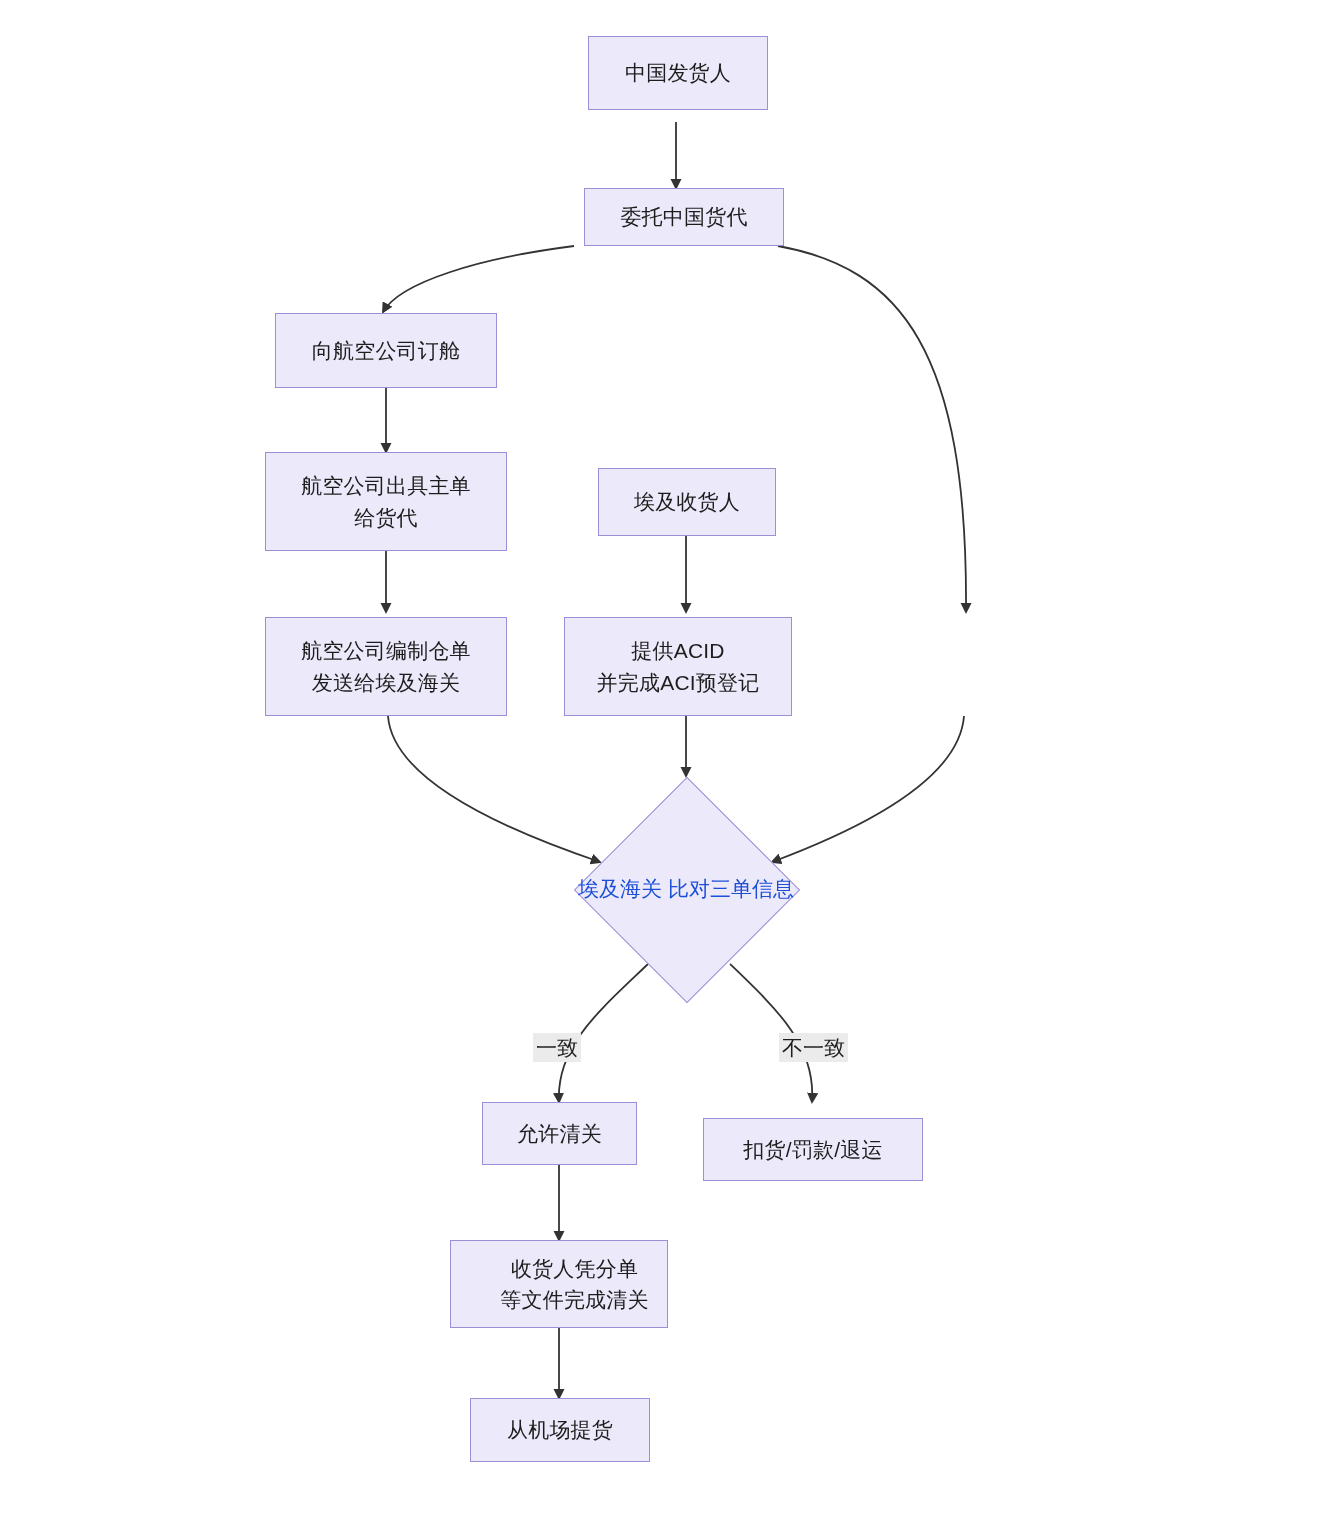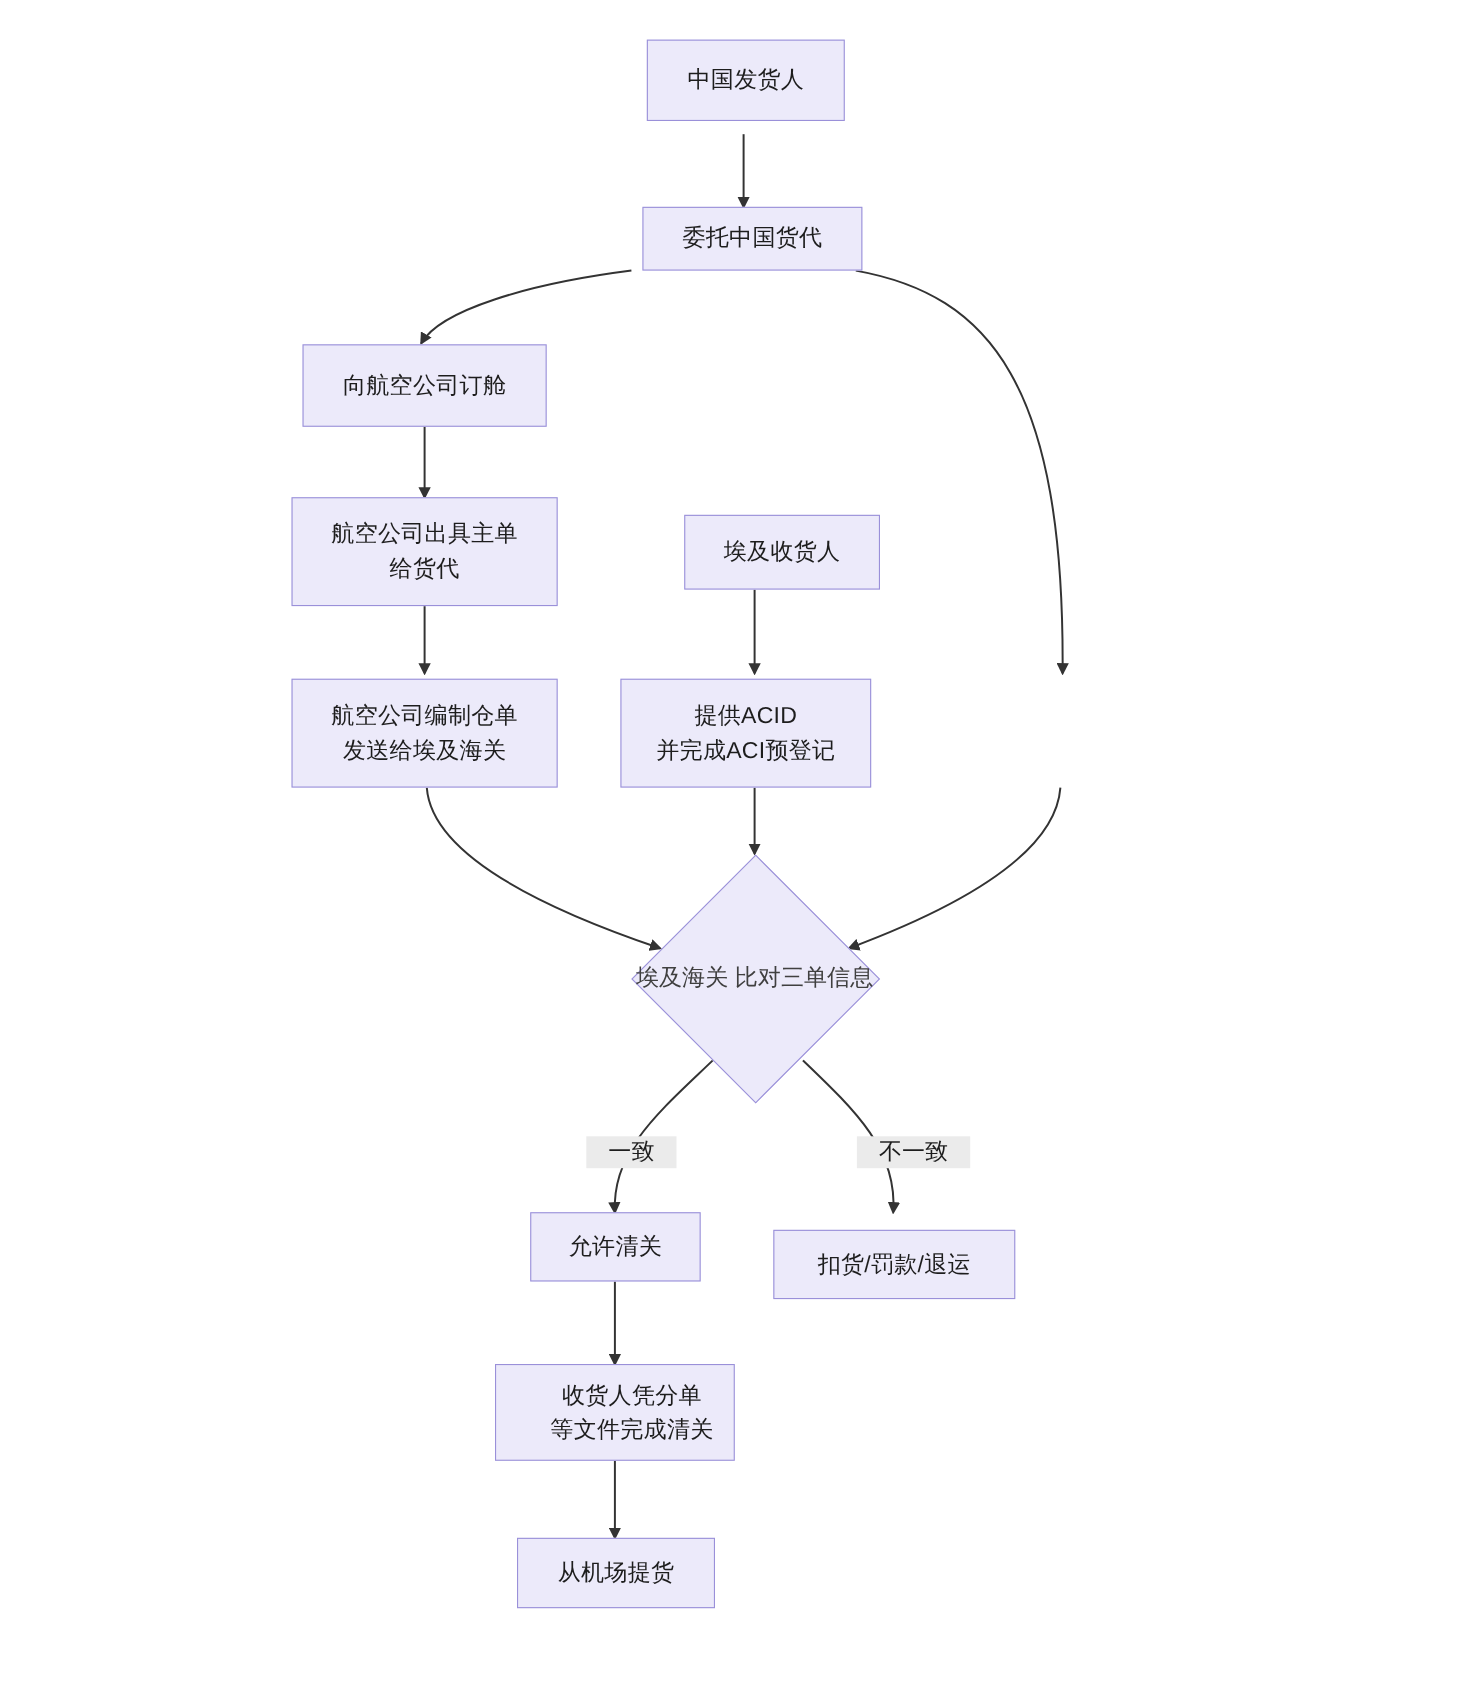--- a/index.html
+++ b/index.html
@@ -59,33 +59,33 @@
     height: 158px;
     margin-left: -79px;
     margin-top: -79px;
     background: #ECEAFA;
     border: 1.4px solid #9A90D9;
     transform: rotate(45deg);
   }
   .diamond .dlabel {
     position: relative;
     z-index: 2;
-    color: #404040;
+    color: #1d4ed8;
     font-size: 21px;
     line-height: 1.5;
     text-align: center;
     white-space: nowrap;
   }
   .edge-label {
     position: absolute;
     background: #EBEBEB;
     color: #1d1d1d;
     font-size: 21px;
     line-height: 1.2;
-    padding: 2px 20px;
+    padding: 2px 3px;
     white-space: nowrap;
   }
 </style>
 </head>
 <body>
 
 <div id="canvas">
 
   <svg id="edge-layer" viewBox="0 0 1334 1537" xmlns="http://www.w3.org/2000/svg">
     <defs>
@@ -139,21 +139,21 @@
   <div class="node" style="left:265px; top:452px; width:242px; height:99px;">
     <span class="ln">航空公司出具主单</span>
     <span class="ln">给货代</span>
   </div>
 
   <div class="node" style="left:265px; top:617px; width:242px; height:99px;">
     <span class="ln">航空公司编制仓单</span>
     <span class="ln">发送给埃及海关</span>
   </div>
 
-  <div class="node" style="left:598px; top:468px; width:178px; height:68px;margin-left:24px;">
+  <div class="node" style="left:598px; top:468px; width:178px; height:68px;">
     <span class="ln">埃及收货人</span>
   </div>
 
   <div class="node" style="left:564px; top:617px; width:228px; height:99px;">
     <span class="ln">提供ACID</span>
     <span class="ln">并完成ACI预登记</span>
   </div>
 
 
   <div class="diamond" style="left:575px; top:778px; width:222px; height:222px;">

